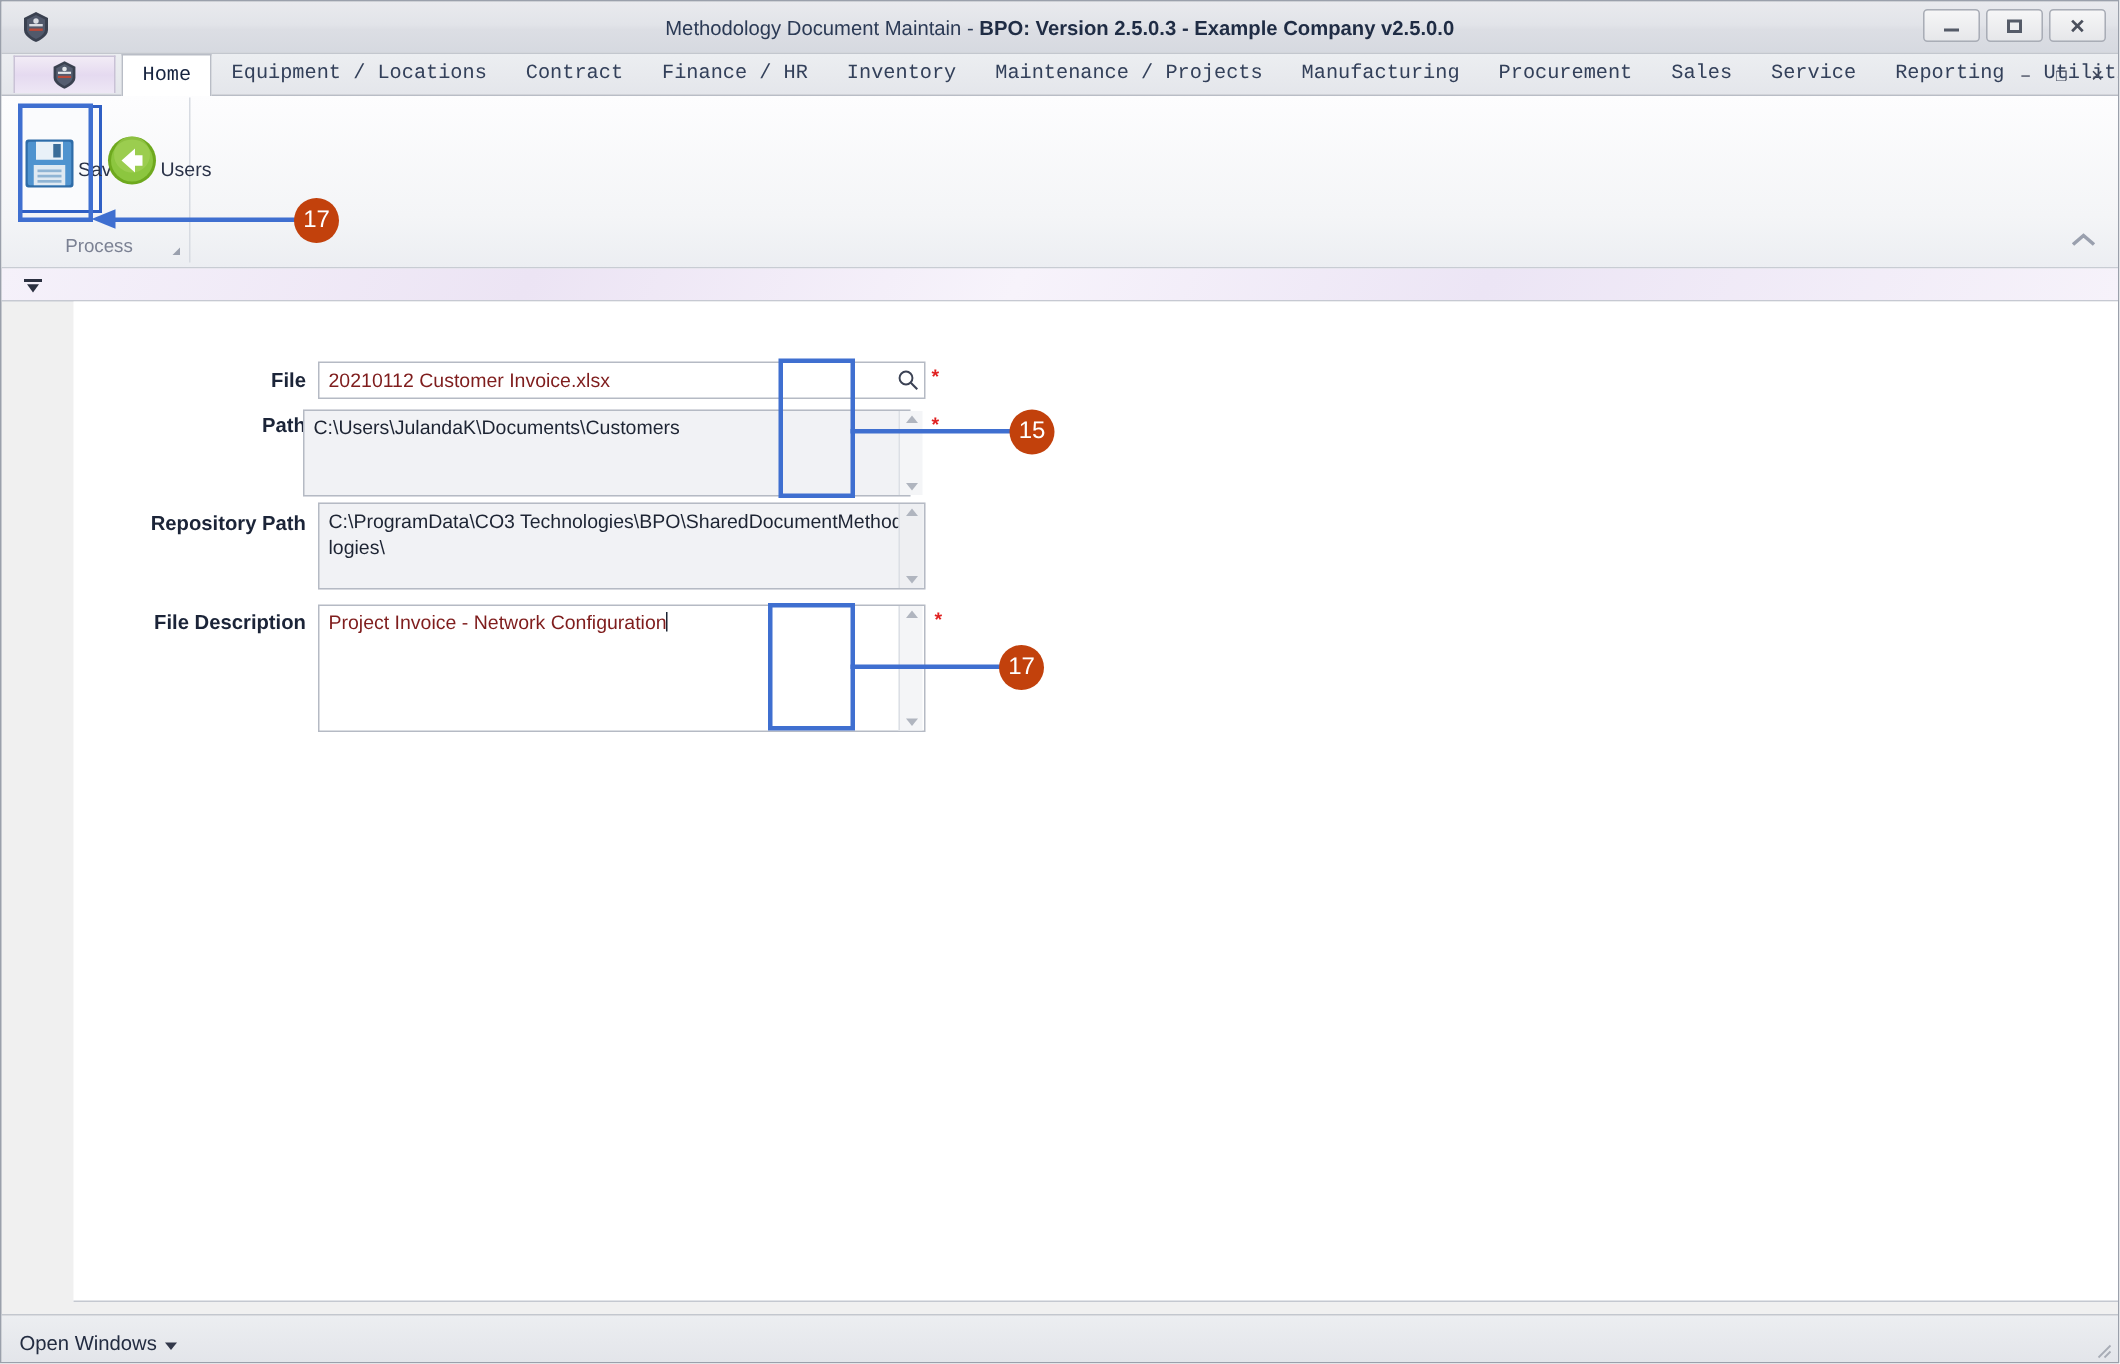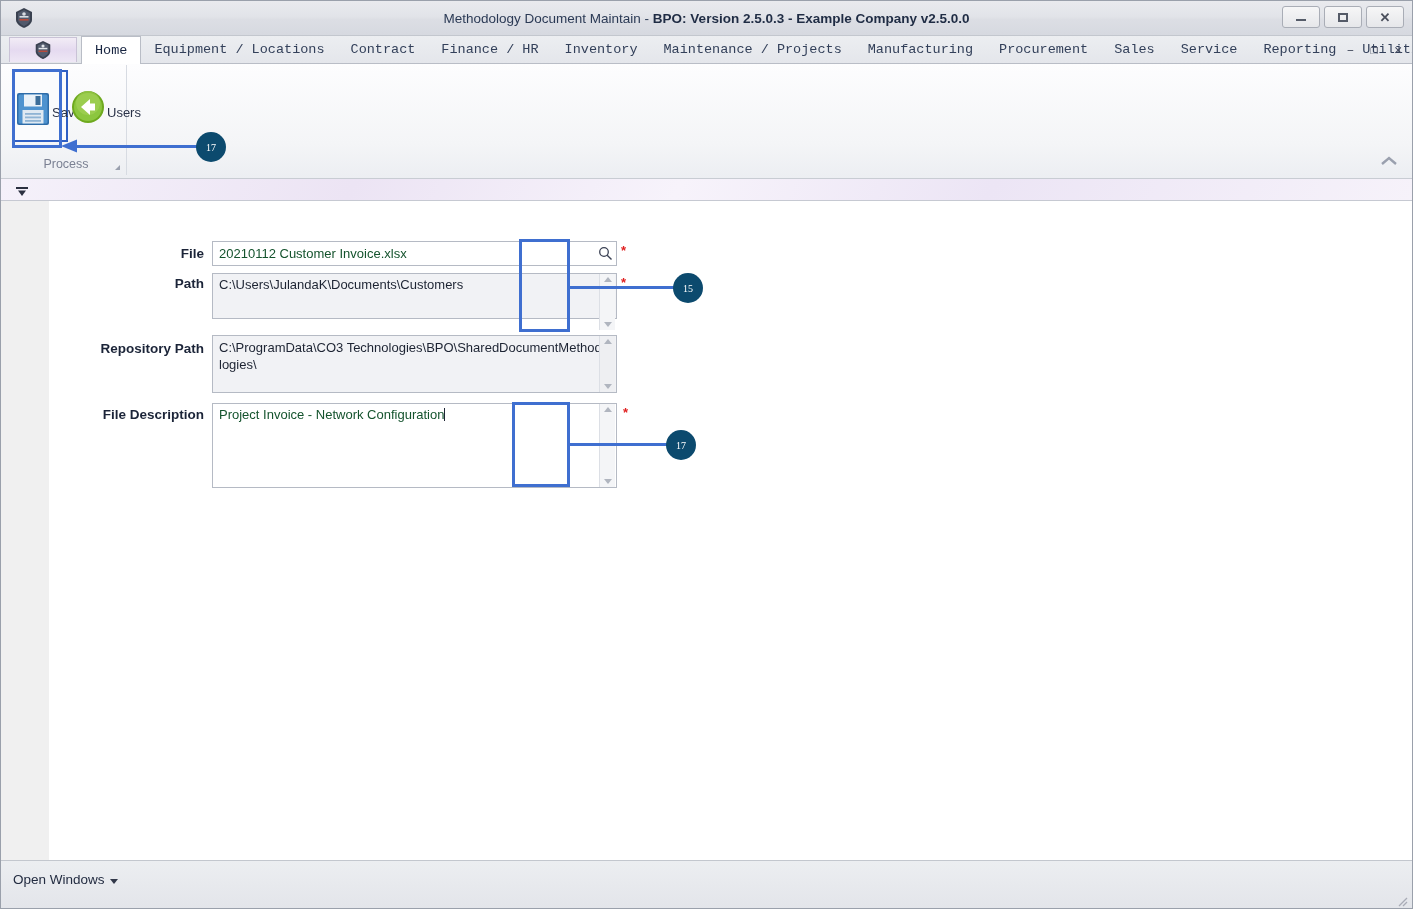--- a/index.html
+++ b/index.html
@@ -136,21 +136,21 @@
   }
   .fld-label {
     position: absolute; font-size: 13.5px; font-weight: bold; color: #1b2438;
     text-align: right;
   }
   .inp {
     position: absolute;
     border: 1px solid #b5bac4;
     background: #ffffff;
     font-family: "Liberation Sans", sans-serif;
-    font-size: 13px; color: #14532d;
+    font-size: 13px; color: #7f1d1d;
     padding: 3px 6px;
     outline: none;
   }
   .inp.disabled { background: #f1f2f5; color: #1d2433; }
   .req {
     position: absolute; color: #e02020; font-size: 13px; font-weight: bold;
   }
   .search-ico {
     position: absolute; width: 15px; height: 15px;
   }
@@ -167,28 +167,28 @@
   }
 
   
   .hl {
     position: absolute; border: 3px solid #3f6fd0; background: transparent;
     pointer-events: none;
   }
   .ann-line { position: absolute; background: #3f6fd0; }
   .ann-circle {
     position: absolute; border-radius: 50%;
-    background: #0c4a6e; color: #ffffff;
+    background: #c2410c; color: #ffffff;
     display: flex; align-items: center; justify-content: center;
-    font-size: 10px; font-family: Liberation Serif, serif;
+    font-size: 16px; font-family: Liberation Sans, sans-serif;
   }
 
   
   .statusbar {
-    position: absolute; left: 0; bottom: 0; width: 1411px; height: 48px;
+    position: absolute; left: 0; bottom: 0; width: 1411px; height: 32px;
     background: linear-gradient(to bottom, #eceef1 0%, #e3e5ea 100%);
     border-top: 1px solid #c3c7ce;
   }
   .openwin {
     position: absolute; left: 12px; top: 11px; font-size: 13.5px; color: #232c41;
     display: flex; align-items: center; gap: 5px;
   }
   .openwin .dn { width:0;height:0;border-left:4px solid transparent;border-right:4px solid transparent;border-top:5px solid #32384a; margin-top:3px;}
   .status-right {
     position: absolute; right: 20px; top: 0; height: 40px;
@@ -326,21 +326,21 @@
     <input class="inp" style="left: 163px; top: 40px; width: 405px; height: 25px; padding-right: 24px;" value="20210112 Customer Invoice.xlsx">
     <span class="search-ico" style="left:549px; top:45px;">
       <svg width="15" height="15" viewBox="0 0 15 15">
         <circle cx="6" cy="6" r="4.3" stroke="#3b4254" stroke-width="1.3" fill="none"></circle>
         <line x1="9.2" y1="9.2" x2="13.5" y2="13.5" stroke="#3b4254" stroke-width="1.4"></line>
       </svg>
     </span>
     <span class="req" style="left:572px; top:42px;">*</span>
 
     <div class="fld-label" style="left:40px; top:75px; width:115px;">Path</div>
-    <div class="inp disabled" style="left:163px; top:72px; width:405px; height:46px; overflow:hidden;">
+    <div class="inp disabled" style="left:153px; top:72px; width:405px; height:58px; overflow:hidden;">
       <span>C:\Users\JulandaK\Documents\Customers</span>
     </div>
     <div class="scr" style="left:550px; top:73px; height:56px;">
       <span class="arrow-up"></span>
       <span class="arrow-dn"></span>
     </div>
     <span class="req" style="left:572px; top:74px;">*</span>
 
     <div class="fld-label" style="left:20px; top:140px; width:135px;">Repository Path</div>
     <div class="inp disabled" style="left:163px; top:134px; width:405px; height:58px; overflow:hidden; line-height:17px; word-break:break-all;">

